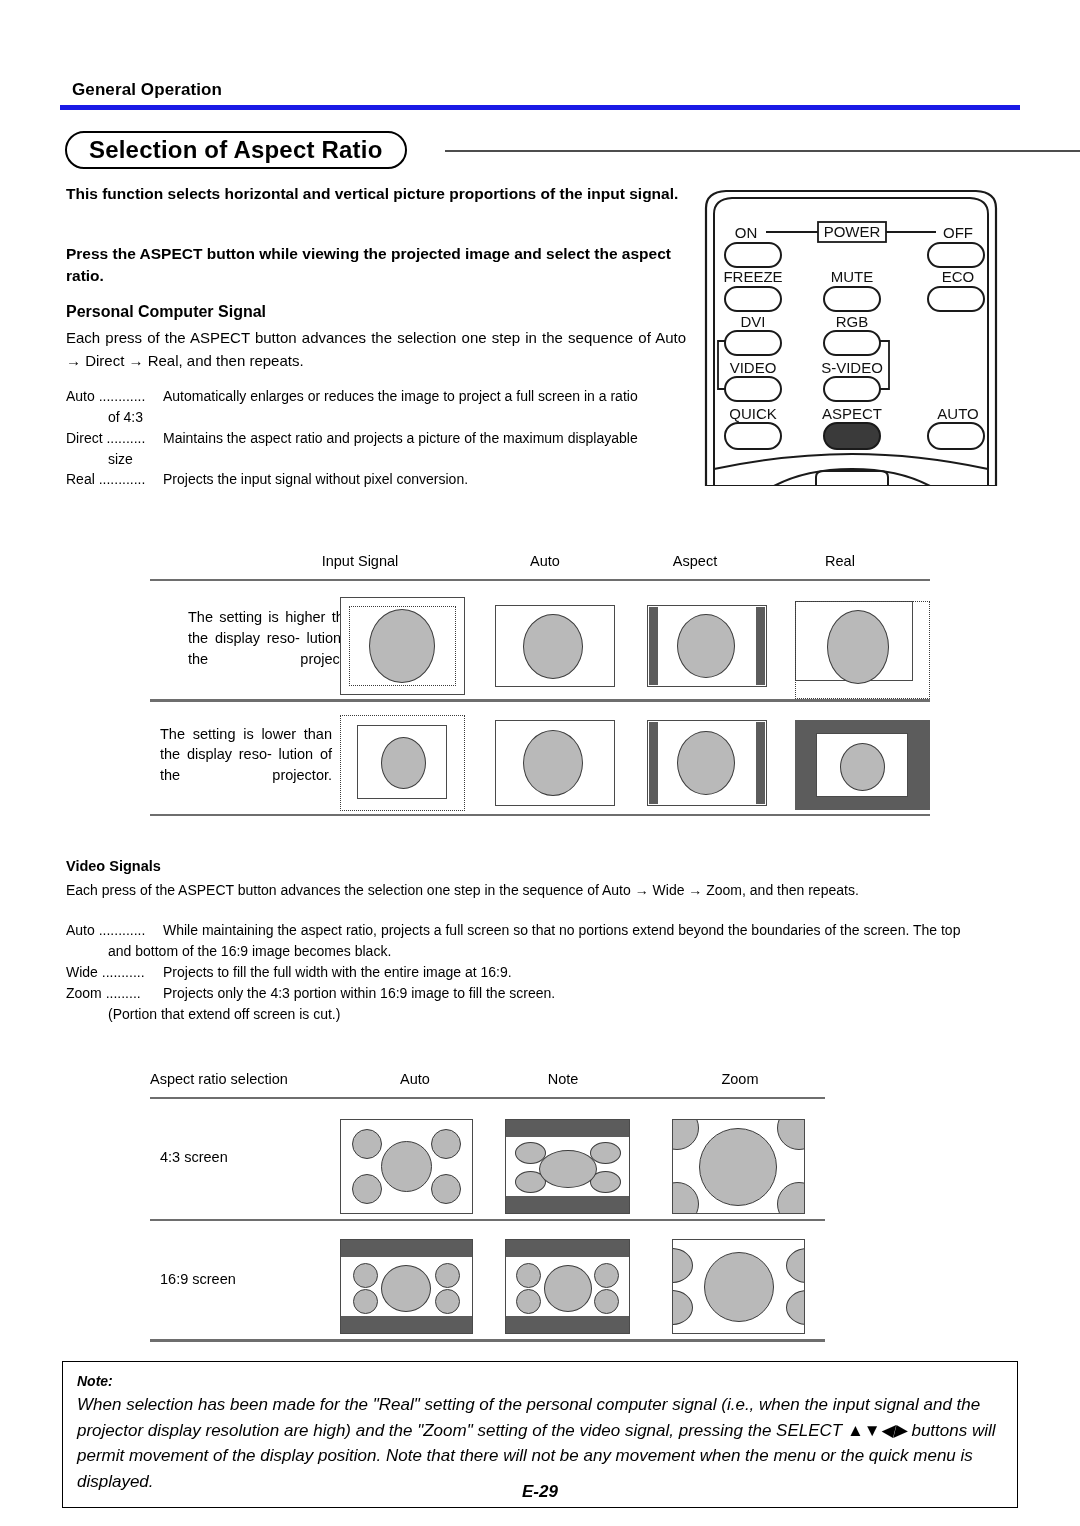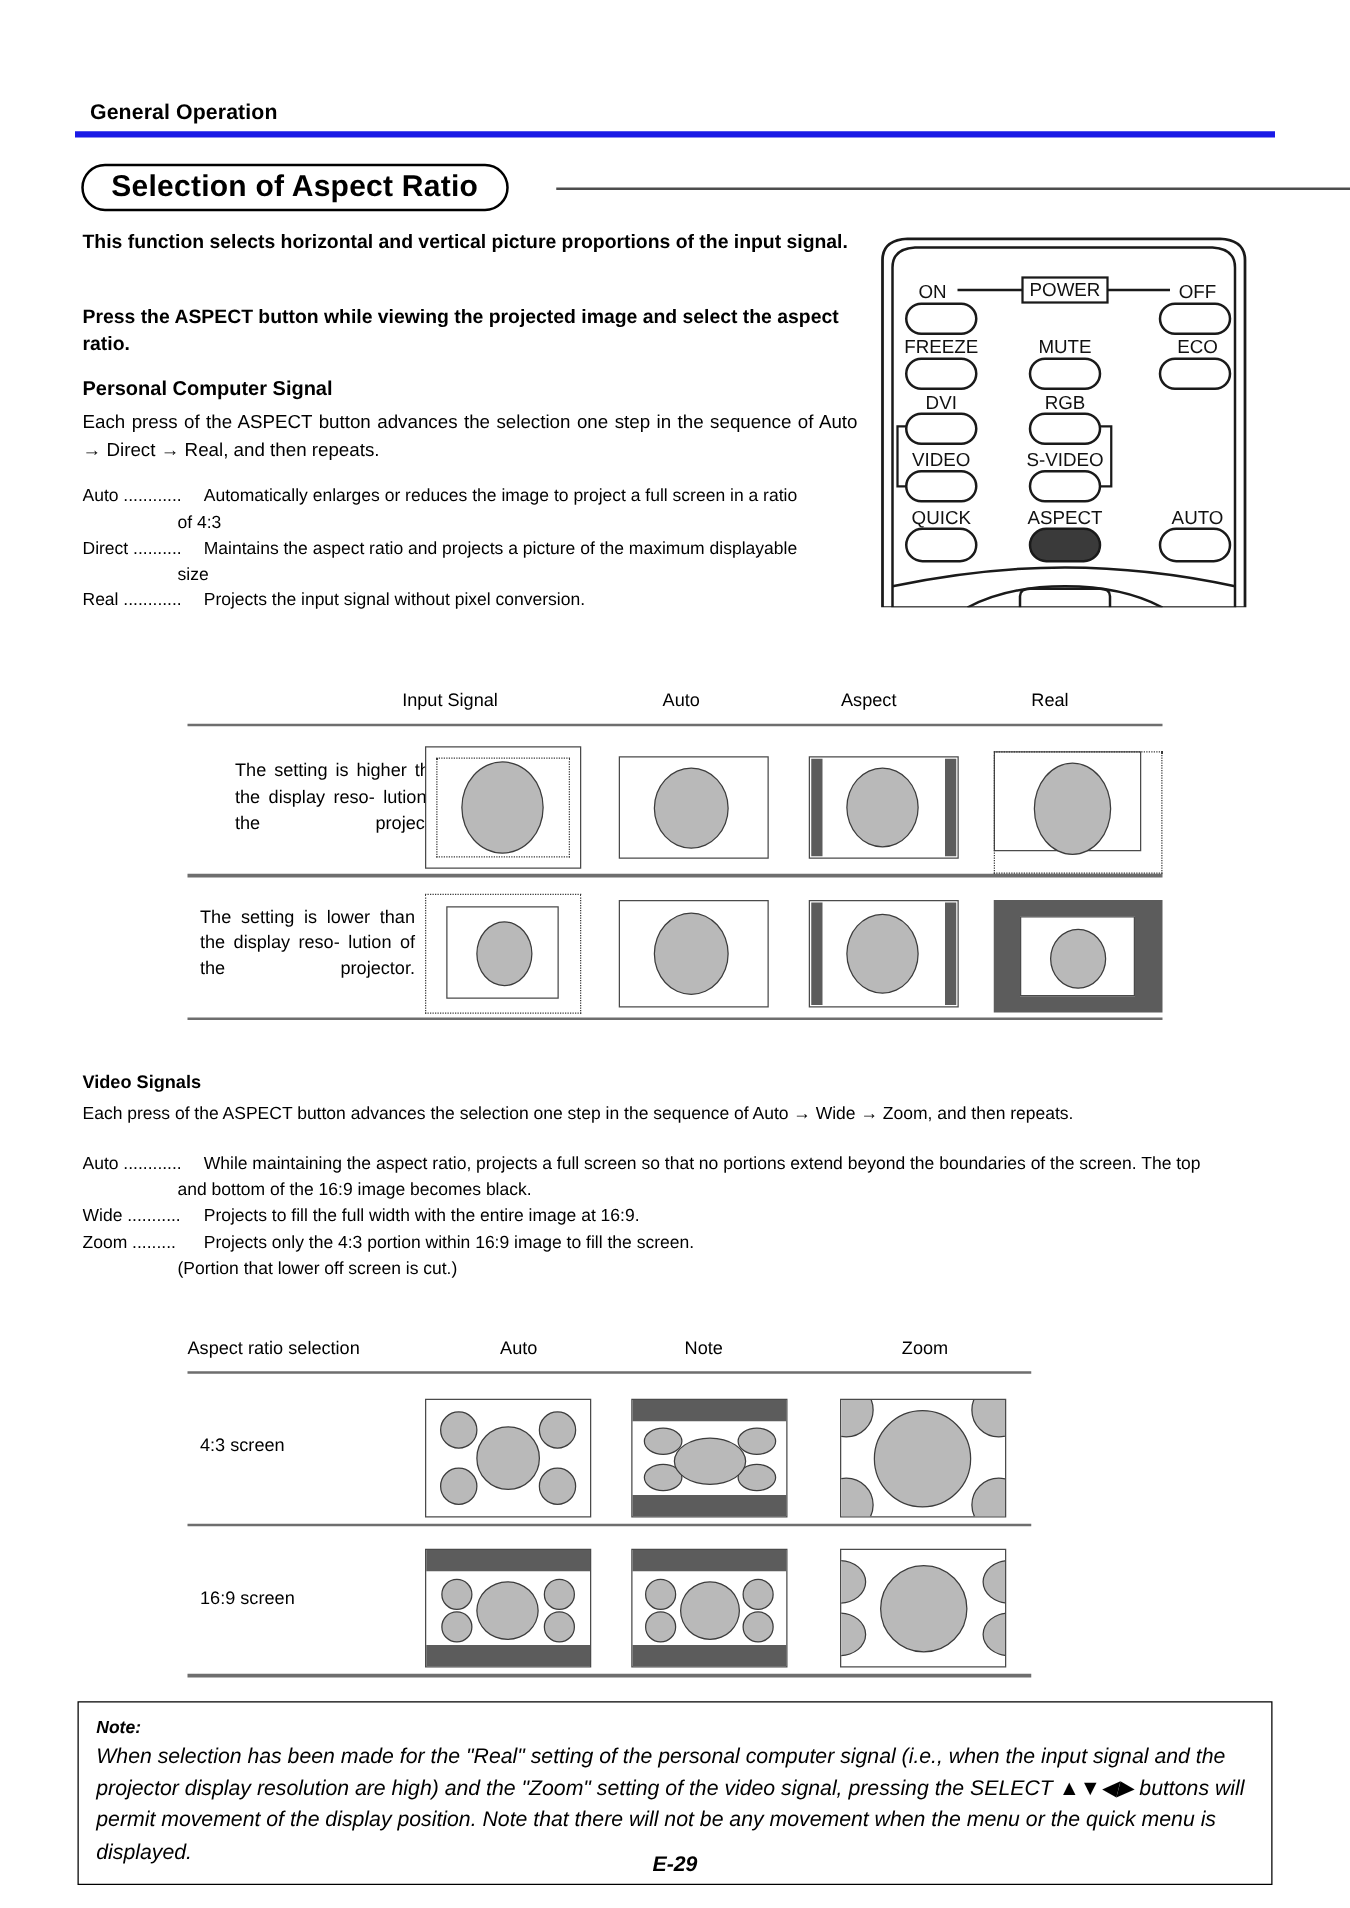--- a/index.html
+++ b/index.html
@@ -115,21 +115,21 @@
     margin-bottom: 1px;
   }
   .defterm {
     width: 97px;
     flex: 0 0 97px;
     white-space: nowrap;
     overflow: hidden;
   }
   .defdesc { flex: 1 1 auto; }
   .defcont {
-    margin-left: 76px;
+    margin-left: 42px;
   }
 
   
   .remote {
     position: absolute;
     left: 696px; top: 186px;
     width: 310px; height: 300px;
     overflow: hidden;
   }
   .remote svg { display: block; }
@@ -433,21 +433,21 @@
     </div>
     <div class="defcont">and bottom of the 16:9 image becomes black.</div>
     <div class="defrow">
       <div class="defterm">Wide ...........</div>
       <div class="defdesc">Projects to fill the full width with the entire image at 16:9.</div>
     </div>
     <div class="defrow">
       <div class="defterm">Zoom .........</div>
       <div class="defdesc">Projects only the 4:3 portion within 16:9 image to fill the screen.</div>
     </div>
-    <div class="defcont">(Portion that lower off screen is cut.)</div>
+    <div class="defcont">(Portion that extend off screen is cut.)</div>
   </div>
 
   <div class="tbl2">
 
     <div class="thead">
       <div class="th" style="left:0px; width:220px; text-align:left;">Aspect ratio selection</div>
       <div class="th" style="left:200px; width:130px;">Auto</div>
       <div class="th" style="left:348px; width:130px;">Note</div>
       <div class="th" style="left:525px; width:130px;">Zoom</div>
     </div>

